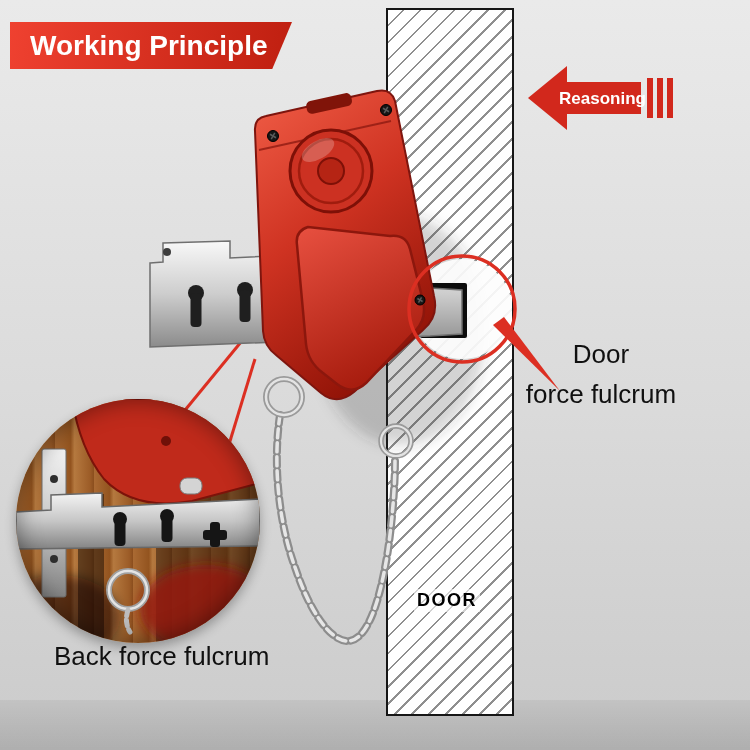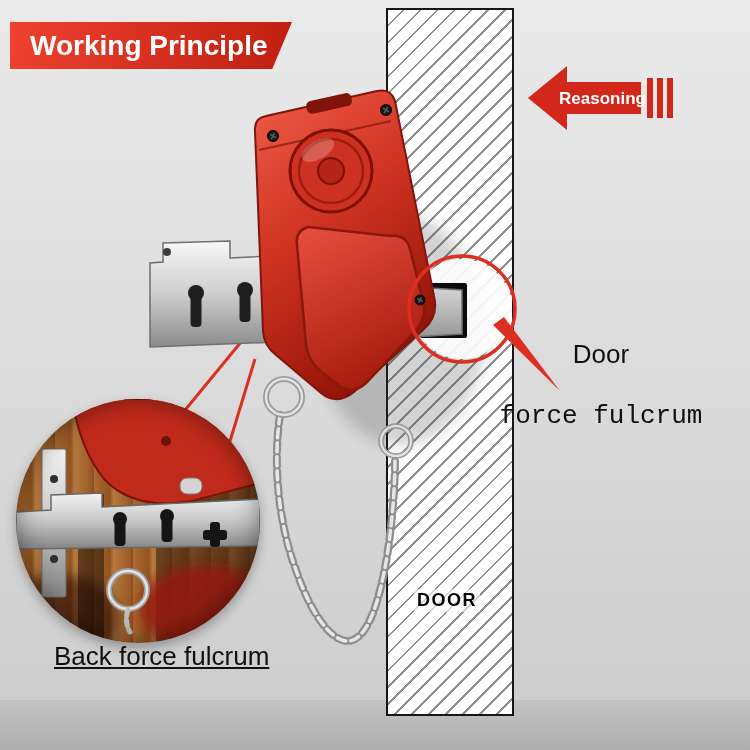--- a/index.html
+++ b/index.html
@@ -30,23 +30,23 @@
     clip-path:polygon(0 0, 100% 0, 93% 100%, 0 100%);
     box-shadow:2px 3px 6px rgba(0,0,0,0.25); }
   .banner-text { position:relative; color:#fff; font-size:28px; font-weight:bold;
     line-height:47px; padding-left:20px; white-space:nowrap; }
 
   .reasoning-label { position:absolute; left:534px; top:89px; width:112px; z-index:6;
     text-align:right; color:#fff; font-weight:bold; font-size:17px; }
 
   .fulcrum-door { position:absolute; left:496px; top:341px; width:210px; z-index:6;
     text-align:center; color:#101010; font-size:26px; line-height:1; }
-  .fulcrum-door .l2 { display:block; margin-top:36px;font-family:Liberation Mono, monospace; }
+  .fulcrum-door .l2 { display:block; margin-top:14px; }
   .fulcrum-back { position:absolute; left:54px; top:641px; z-index:6;
-    color:#101010; font-size:26px; white-space:nowrap;text-decoration:underline; }
+    color:#101010; font-size:26px; white-space:nowrap; }
 
   .inset { position:absolute; left:16px; top:399px; width:244px; height:244px;
     border-radius:50%; overflow:hidden; z-index:5;
     box-shadow:0 5px 12px rgba(0,0,0,0.3); }
   .inset-vignette { position:absolute; inset:0; border-radius:50%;
     box-shadow:inset 0 0 24px rgba(0,0,0,0.45); pointer-events:none; }
 </style>
 </head>
 <body>
 

